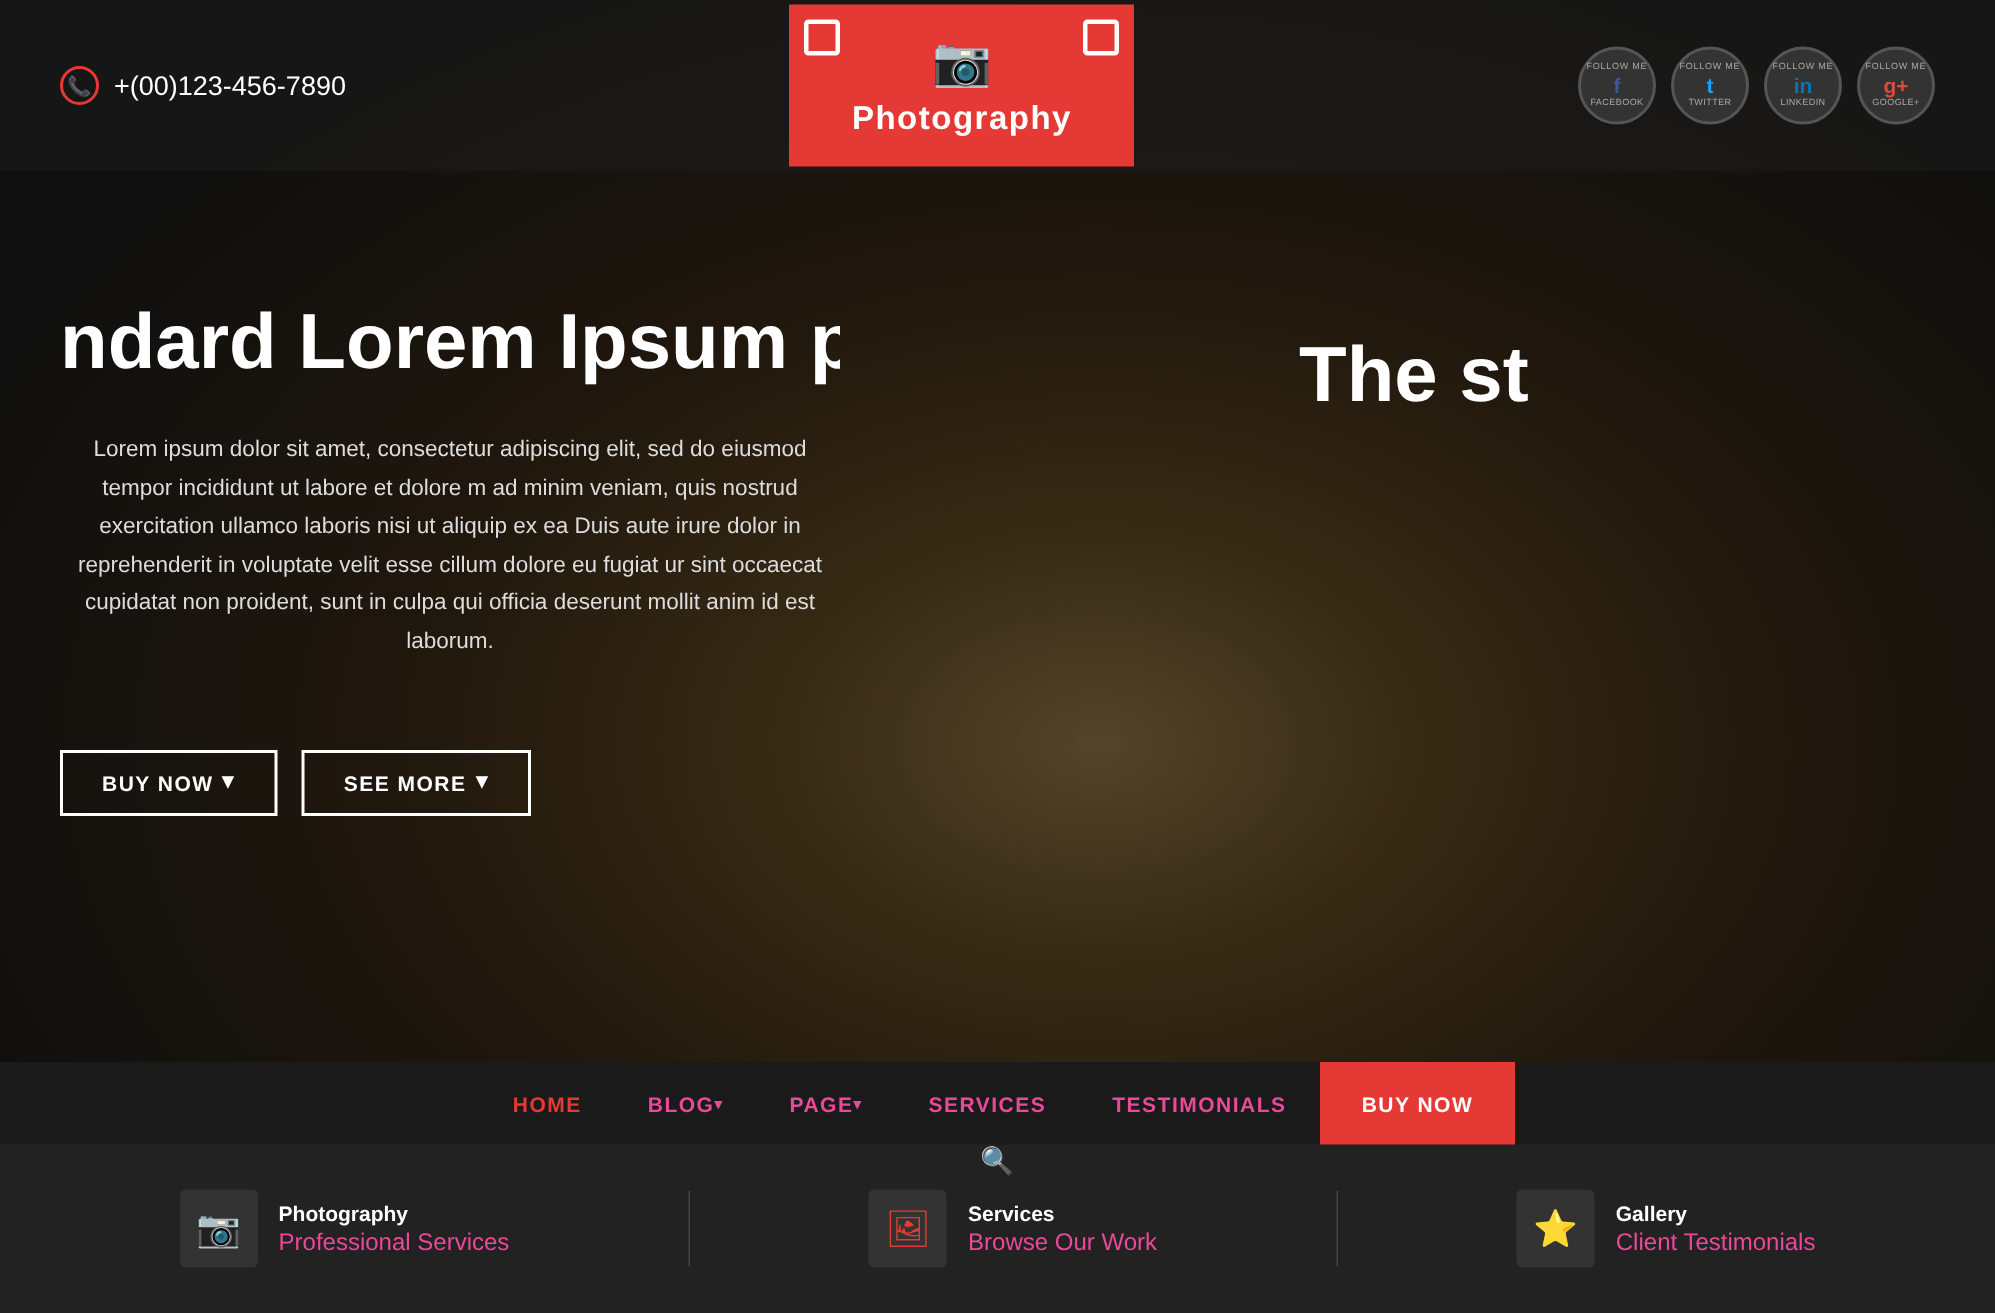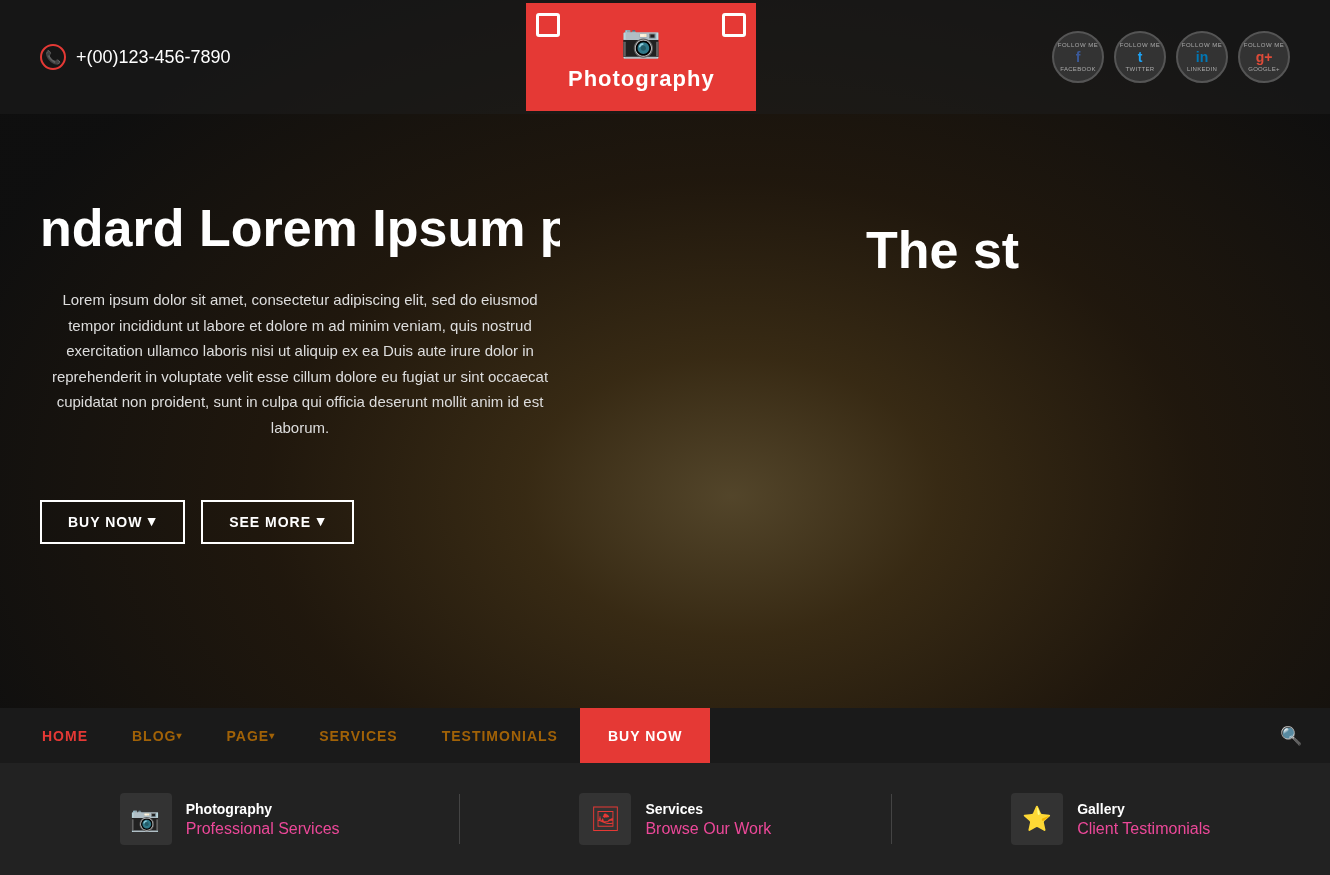--- a/index.html
+++ b/index.html
@@ -249,28 +249,29 @@
       position: absolute;
       bottom: 112px;
       left: 0; right: 0;
       height: 55px;
       background: #1a1a1a;
       display: flex;
       align-items: center;
       justify-content: space-between;
       padding: 0 20px;
       z-index: 20;
+      flex-direction: column;
     }
     .nav-links {
       display: flex;
       align-items: center;
       gap: 0;
     }
     .nav-item {
-      color: #a16207;
+      color: #ec4899;
       font-size: 14px;
       font-weight: 600;
       letter-spacing: 1px;
       text-transform: uppercase;
       padding: 0 22px;
       height: 55px;
       display: flex;
       align-items: center;
       cursor: pointer;
       position: relative;

